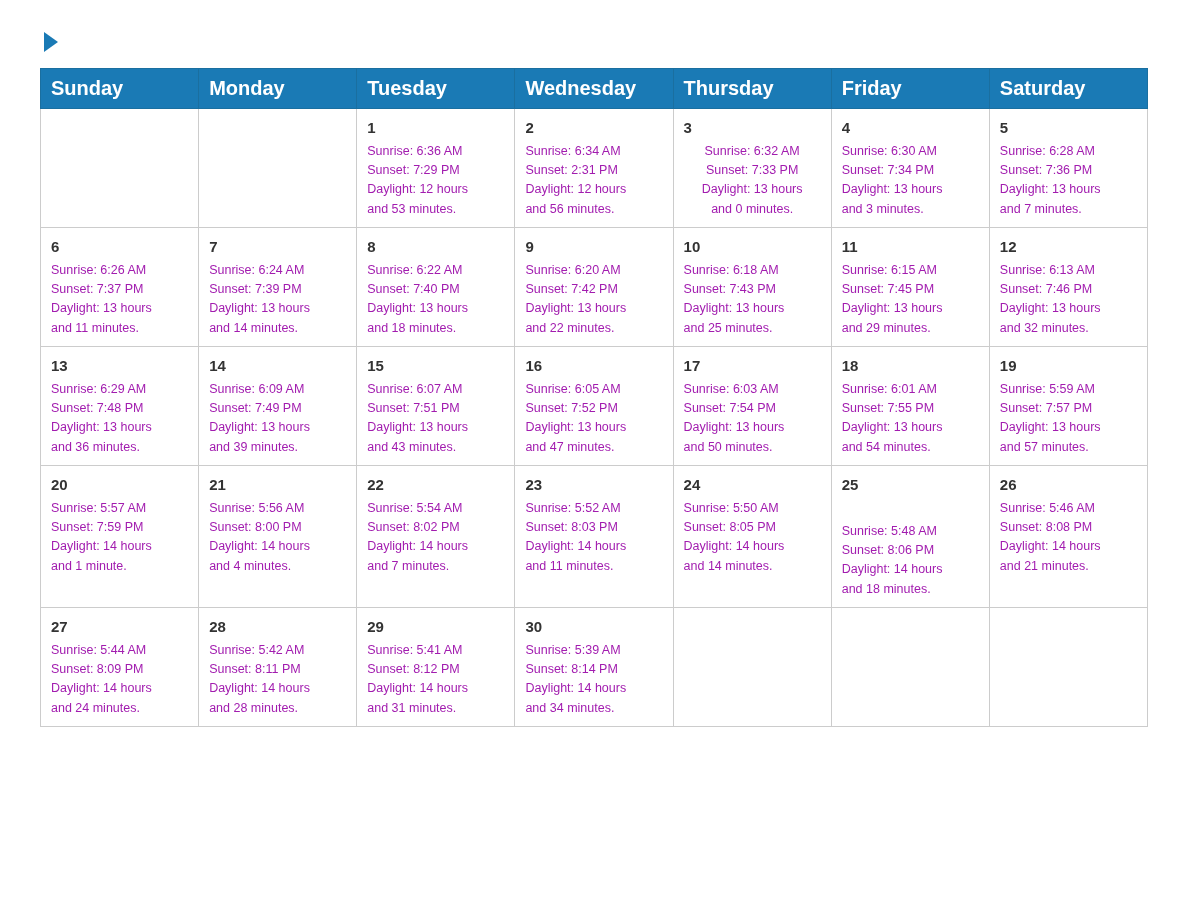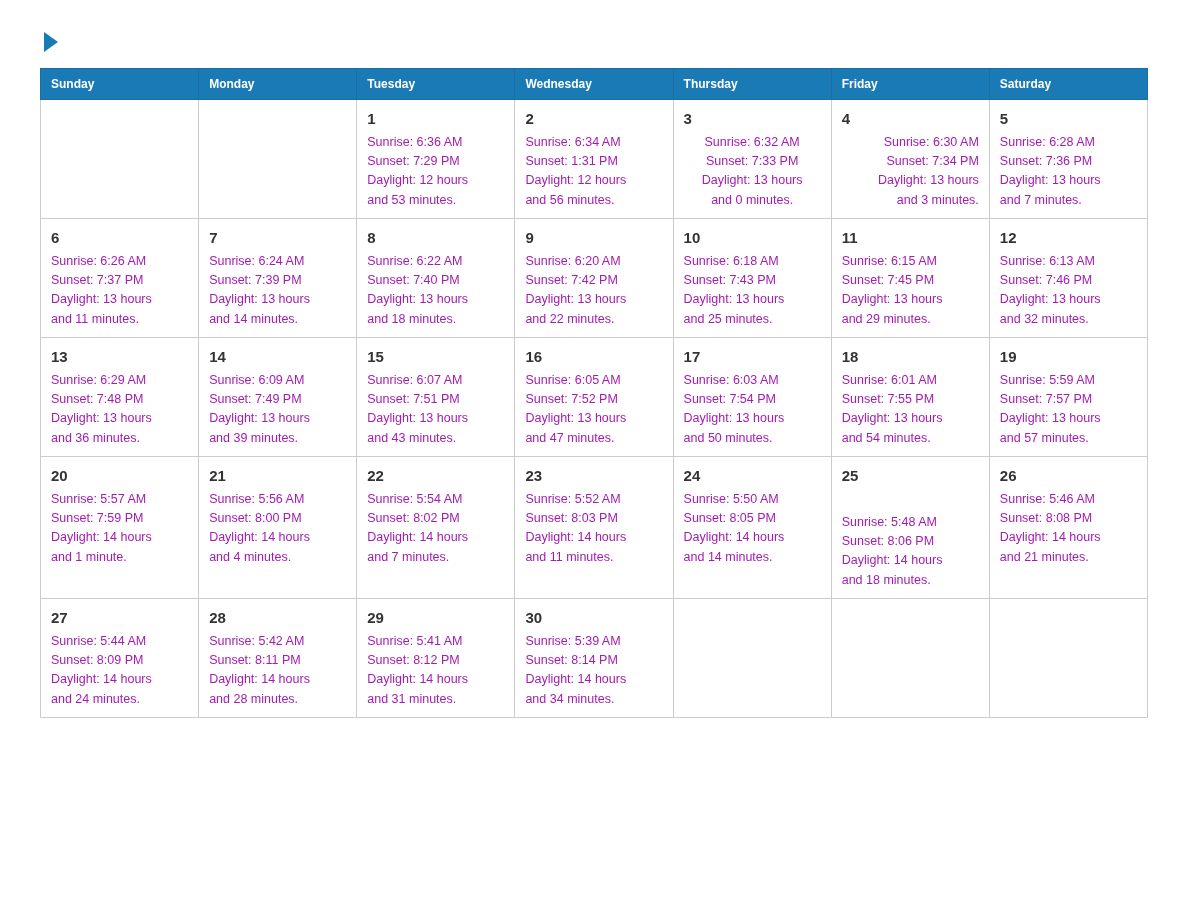--- a/index.html
+++ b/index.html
@@ -62,21 +62,21 @@
     }
     .calendar {
       width: 100%;
       border-collapse: collapse;
       border: 1px solid #ccc;
     }
     .calendar th {
       background-color: #1a7ab5;
       color: #fff;
       font-weight: bold;
-      font-size: 12px;
+      font-size: 20px;
       padding: 8px 10px;
       text-align: left;
       border: 1px solid #1a6fa0;
     }
     .calendar td {
       vertical-align: top;
       padding: 8px 10px;
       border: 1px solid #ccc;
       width: 14.28%;
       font-size: 13px;
@@ -137,34 +137,34 @@
         <td>
           <span class="day-number">1</span>
           <div class="day-info" style="white-space: pre-line;">Sunrise: 6:36 AM
 Sunset: 7:29 PM
 Daylight: 12 hours
 and 53 minutes.</div>
         </td>
         <td>
           <span class="day-number">2</span>
           <div class="day-info" style="white-space: pre-line;">Sunrise: 6:34 AM
-Sunset: 1:31 PM
+Sunset: 2:31 PM
 Daylight: 12 hours
 and 56 minutes.</div>
         </td>
         <td>
           <span class="day-number">3</span>
           <div class="day-info" style="white-space: pre-line; text-align: center;">Sunrise: 6:32 AM
 Sunset: 7:33 PM
 Daylight: 13 hours
 and 0 minutes.</div>
         </td>
         <td>
           <span class="day-number">4</span>
-          <div class="day-info" style="white-space: pre-line; text-align: right;">Sunrise: 6:30 AM
+          <div class="day-info" style="white-space: pre-line;">Sunrise: 6:30 AM
 Sunset: 7:34 PM
 Daylight: 13 hours
 and 3 minutes.</div>
         </td>
         <td>
           <span class="day-number">5</span>
           <div class="day-info" style="white-space: pre-line;">Sunrise: 6:28 AM
 Sunset: 7:36 PM
 Daylight: 13 hours
 and 7 minutes.</div>

